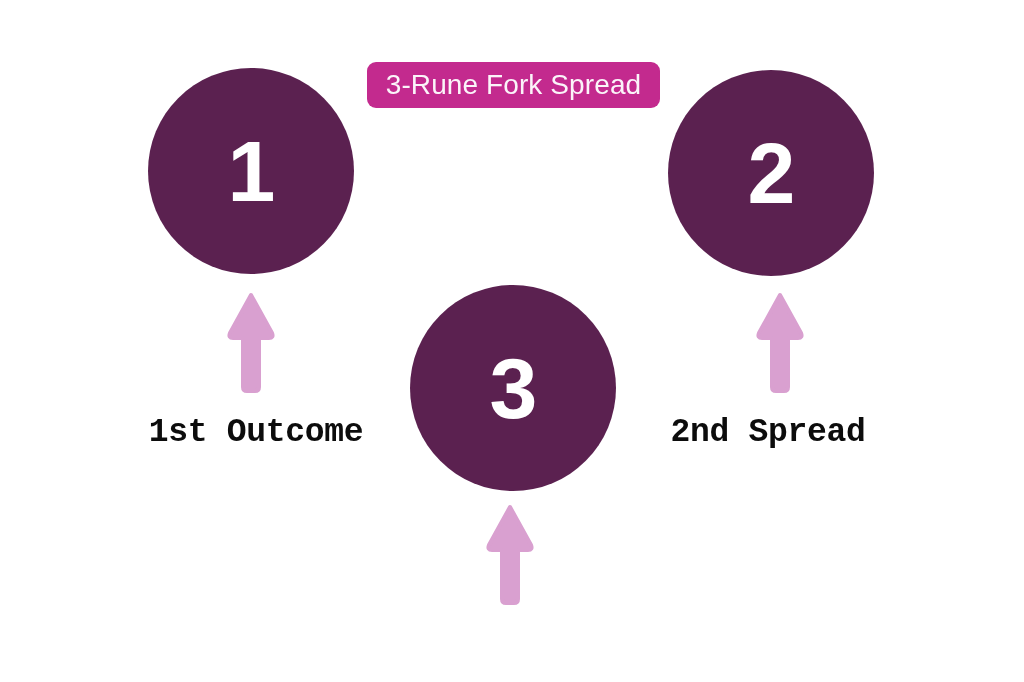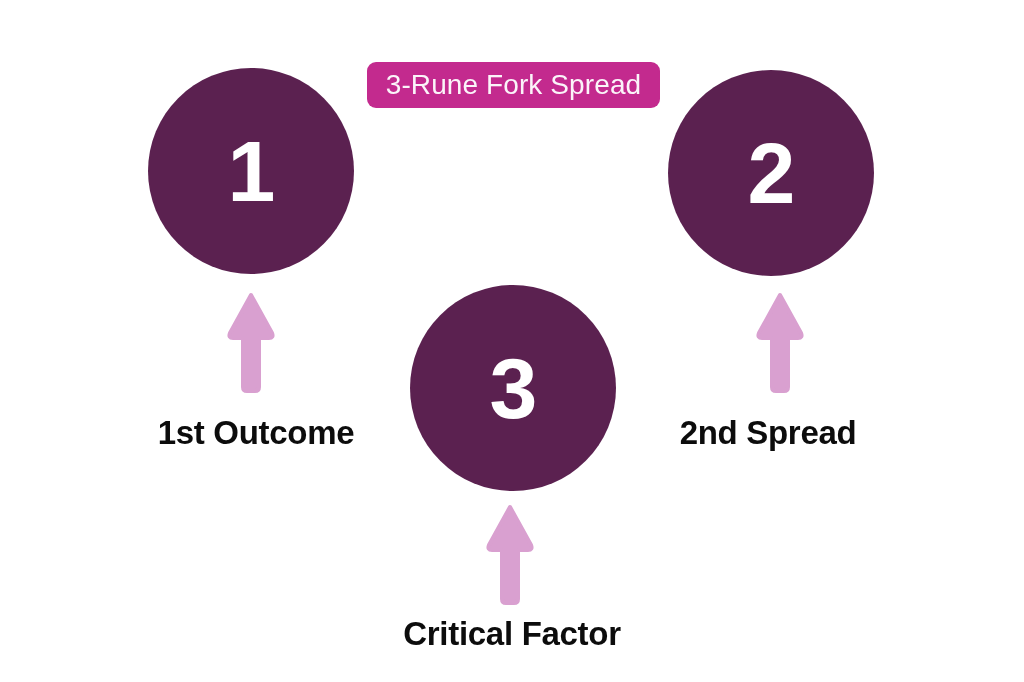--- a/index.html
+++ b/index.html
@@ -84,21 +84,21 @@
   }
 
   #arrow-1 { left: 228px; top: 293px; }
   #arrow-2 { left: 757px; top: 293px; }
   #arrow-3 { left: 487px; top: 505px; }
 
   
   .outcome-label {
     position: absolute;
     color: #0C0C0C;
-    font-family: Liberation Sans, sans-serif;
+    font-family: Liberation Mono, monospace;
     font-size: 33px;
     font-weight: 700;
     line-height: 1;
     letter-spacing: -0.3px;
     white-space: nowrap;
   }
 
   #label-1 { left: 0px;   top: 416px; width: 512px; text-align: center; }
   #label-2 { left: 512px; top: 416px; width: 512px; text-align: center; }
   #label-3 { left: 0px;   top: 617px; width: 1024px; text-align: center; }
@@ -139,15 +139,14 @@
   <div class="arrow-up" id="arrow-3">
     <svg viewBox="0 0 46 100" xmlns="http://www.w3.org/2000/svg" aria-hidden="true">
       <path d="M23 2 L44 40 Q46 45 41 45 L31 45 L31 94 Q31 98 27 98 L19 98 Q15 98 15 94 L15 45 L5 45 Q0 45 2 40 Z" fill="#D9A0D0" stroke="#D9A0D0" stroke-width="4" stroke-linejoin="round"></path>
     </svg>
   </div>
 
   <div class="outcome-label" id="label-1">1st Outcome</div>
 
   <div class="outcome-label" id="label-2">2nd Spread</div>
 
-  <div class="outcome-label" id="label-3">Critical Factor</div>
 
 </div>
 
 </body></html>

